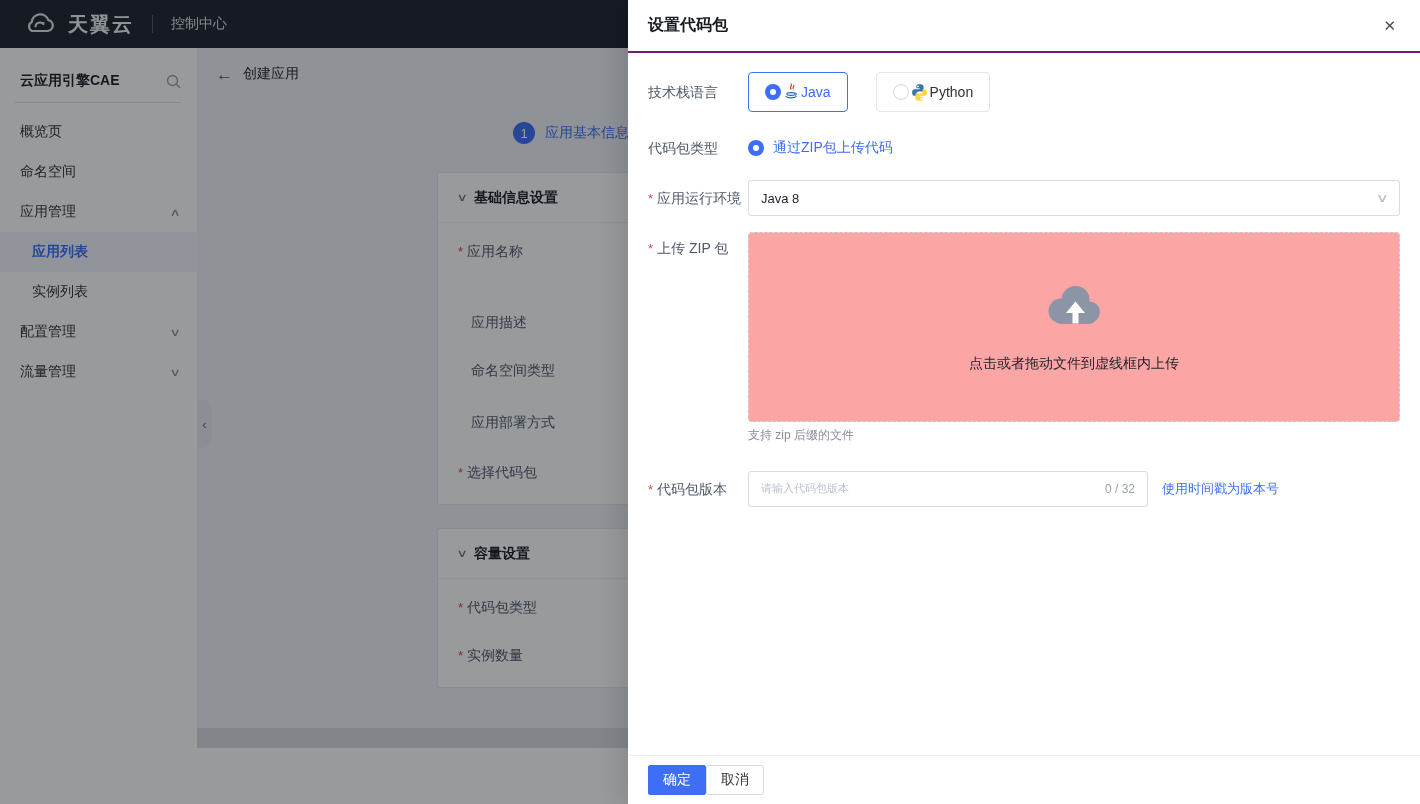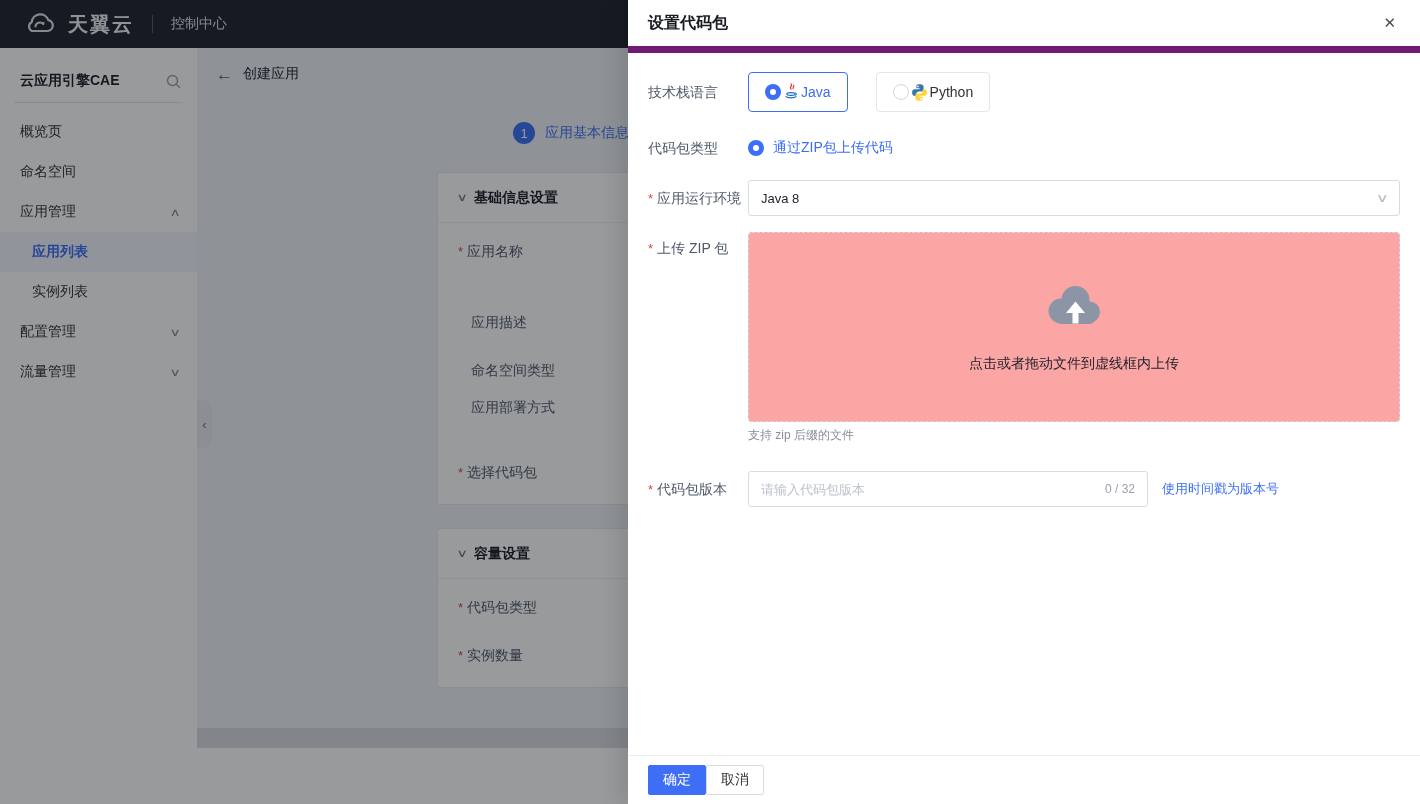--- a/index.html
+++ b/index.html
@@ -45,32 +45,32 @@
   .card{position:absolute;left:240px;width:600px;background:#fff;border:1px solid #e6e8ec;border-radius:2px;}
   .card1{top:124px;height:333px;}
   .card2{top:480px;height:160px;}
   .card-head{display:flex;align-items:center;gap:8px;height:50px;padding:0 20px;
     border-bottom:1px solid #eef0f3;cursor:pointer;}
   .card-title{font-size:14px;font-weight:700;color:#1d2129;}
   .card-chev{font-size:11px;color:#6b7280;transform:scaleX(1.4);}
   .field{position:absolute;left:20px;display:flex;font-size:14px;color:#4e5969;}
   .field.indent{padding-left:13px;}
   .req{color:var(--danger);margin-right:4px;font-size:13px;position:relative;top:1px;}
-  .c1-f0{top:70px;} .c1-f1{top:141px;} .c1-f2{top:189px;} .c1-f3{top:226px;} .c1-f4{top:291px;}
+  .c1-f0{top:70px;} .c1-f1{top:141px;} .c1-f2{top:189px;} .c1-f3{top:241px;} .c1-f4{top:291px;}
   .c2-f0{top:70px;} .c2-f1{top:118px;}
   .bottom-band{position:absolute;left:0;top:680px;width:1223px;height:20px;background:#dadce0;}
   .footer-strip{position:absolute;left:0;top:748px;width:1420px;height:56px;background:#fff;z-index:4;}
 
   
   .mask{position:absolute;inset:0;background:rgba(10,14,20,0.42);z-index:10;}
 
   
   .drawer{position:absolute;left:628px;top:0;width:792px;height:804px;background:#fff;z-index:20;
     box-shadow:-10px 0 20px rgba(0,0,0,0.10);}
-  .drawer-head{height:53px;border-bottom:7px solid #701a75;display:flex;align-items:center;
+  .drawer-head{height:53px;border-bottom:2px solid #701a75;display:flex;align-items:center;
     justify-content:space-between;padding:0 20px;}
   .drawer-title{font-size:16px;font-weight:700;color:#171a20;}
   .drawer-close{font-size:15px;color:#474d57;cursor:pointer;padding:2px 4px;}
   .drawer-body{position:relative;padding:0 20px;}
   .form-row{display:flex;}
   .form-label{flex:0 0 100px;width:100px;font-size:14px;color:#4e5969;display:flex;}
   .row-tech{margin-top:19px;}
   .row-tech .form-label{line-height:40px;}
   .option-cards{display:flex;gap:28px;}
   .option-card{height:40px;border:1px solid #e3e5ea;border-radius:4px;background:#fff;
@@ -94,22 +94,22 @@
   .row-upload{margin-top:16px;}
   .row-upload .form-label{padding-top:8px;}
   .upload-box{flex:1;height:190px;border:1px dashed #d4d8de;border-radius:4px;background:#fca5a5;
     display:flex;flex-direction:column;align-items:center;justify-content:center;cursor:pointer;}
   .upload-text{margin-top:26px;font-size:14px;color:#1d2129;}
   .upload-hint{margin:5px 0 0 100px;font-size:12px;color:#8a8e99;}
   .row-version{margin-top:27px;}
   .row-version .form-label{line-height:36px;}
   .version-wrap{width:400px;height:36px;border:1px solid #d8dbe0;border-radius:3px;background:#fff;
     display:flex;align-items:center;}
-  .version-wrap input{border:0;outline:0;flex:1;height:100%;padding:0 12px;font-size:13px;color:#333;
-    background:transparent;font-family:Liberation Sans, sans-serif;}
+  .version-wrap input{border:0;outline:0;flex:1;height:100%;padding:0 12px;font-size:11px;color:#333;
+    background:transparent;font-family:Liberation Mono, monospace;}
   .version-wrap input::placeholder{color:#bcc2cd;}
   .counter{font-size:12px;color:#9aa0ac;padding-right:12px;white-space:nowrap;}
   .ts-link{margin-left:14px;line-height:36px;font-size:13px;color:var(--accent);white-space:nowrap;cursor:pointer;}
   .drawer-foot{position:absolute;left:0;bottom:0;width:100%;height:49px;border-top:1px solid #eceef2;
     display:flex;align-items:center;padding:0 20px;background:#fff;}
   .btn{height:30px;border-radius:2px;font-size:14px;display:flex;align-items:center;justify-content:center;
     padding:0 14px;cursor:pointer;}
   .btn-primary{background:var(--accent);border:1px solid var(--accent);color:#fff;}
   .btn-plain{background:#fff;border:1px solid #d8dbe0;color:#333;}
   svg{display:block;}

